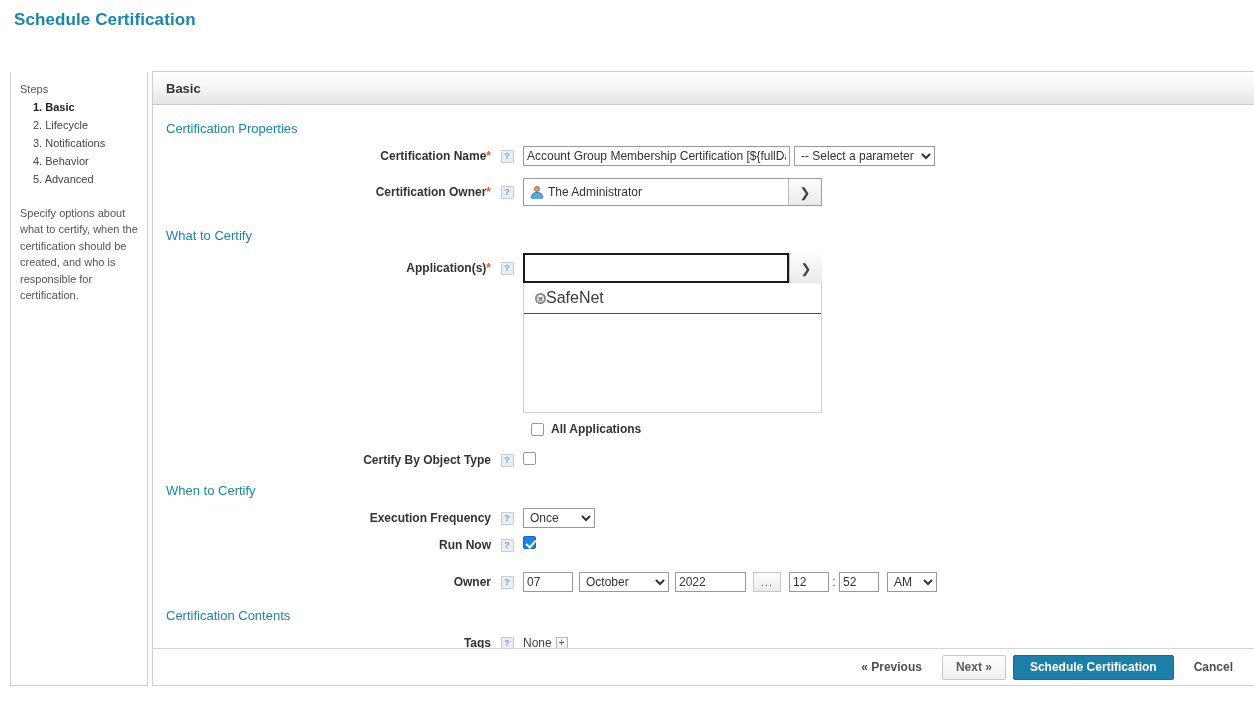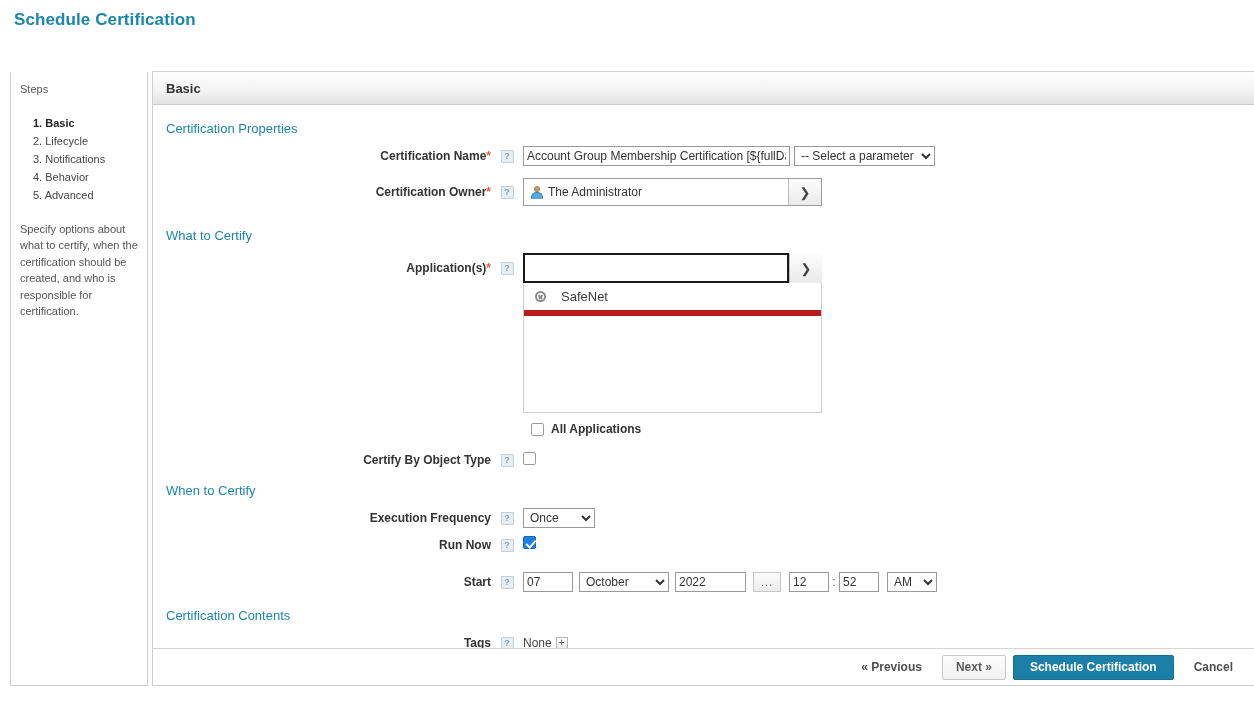--- a/index.html
+++ b/index.html
@@ -53,21 +53,21 @@
     padding-left: 13px;
     font-weight: bold;
     font-size: 13px;
     color: #333333;
   }
   .sidebar .panel-head { margin: -1px -1px 0 -1px; }
   .main-panel .panel-head { margin: -1px 0 0 -1px; border-right: none; }
 
   
   .side-body { padding: 10px 8px 0 9px; font-size: 11px; color: #555; line-height: 1.45; }
-  .steps-label { color: #555; margin-bottom: 17px; }
+  .steps-label { color: #555; margin-bottom: 1px; }
   .steps-list { list-style: none; margin: 0; padding: 0 0 0 13px; }
   .steps-list li { padding: 1px 0; color: #444; }
   .steps-list li.current { font-weight: bold; color: #222; }
   .side-desc { margin-top: 16px; color: #555; line-height: 1.5; font-size: 11px; }
 
   
   .form-area { padding: 12px 0 0 0; position: relative; }
   .section-title {
     color: #1b86ab;
     font-weight: normal;
@@ -160,24 +160,24 @@
   }
   .app-arrow { height: 30px; }
   .app-list {
     border: 1px solid #cfcfcf;
     border-top: none;
     background: #ffffff;
     height: 130px;
     padding: 0;
   }
   .app-item {
-    display: flex; align-items: center; gap: 15px;
+    display: flex; align-items: center; gap: 0;
     padding: 6px 0 6px 11px;
-    border-bottom: 6px solid #b91c1c;
-    font-size: 13px;
+    border-bottom: 1px solid #b91c1c;
+    font-size: 16px;
     color: #3a3a3a;
     cursor: pointer;
   }
   .remove-ico {
     width: 11px; height: 11px; border-radius: 50%;
     background: #ffffff; border: 2px solid #8a8a8a;
     position: relative; flex: none;
   }
   .remove-ico:before, .remove-ico:after {
     content: ""; position: absolute; left: 1px; top: 3px;
@@ -411,21 +411,21 @@
         <div class="lbl">Run Now</div>
         <div class="helpcell">
           <span class="help">?</span>
         </div>
         <div class="ctrl" style="padding-top:1px;">
           <span class="cb checked"></span>
         </div>
       </div>
 
       <div class="row" style="margin-bottom:16px;">
-        <div class="lbl">Start</div>
+        <div class="lbl">Owner</div>
         <div class="helpcell">
           <span class="help">?</span>
         </div>
         <div class="ctrl date-row">
           <input class="txt d-day" type="text" value="07" style="">
           <select class="sel d-month">
             <option>October</option>
           </select>
           <input class="txt d-year" type="text" value="2022" style="">
           <div class="cal-btn">...</div>

